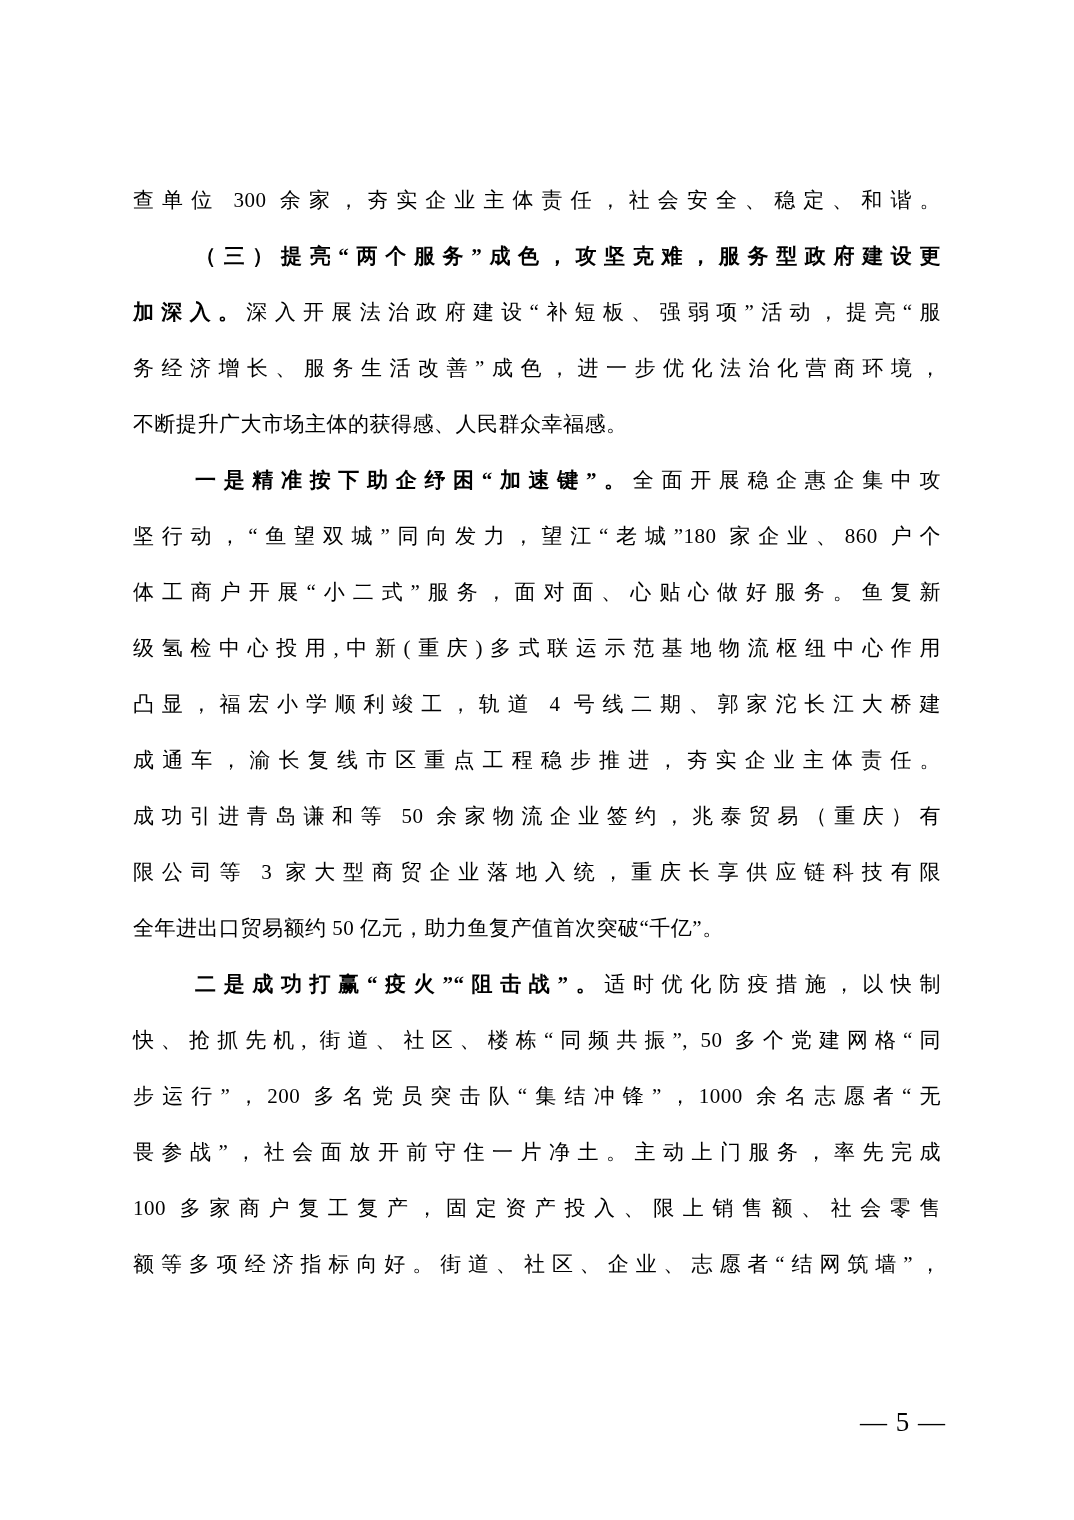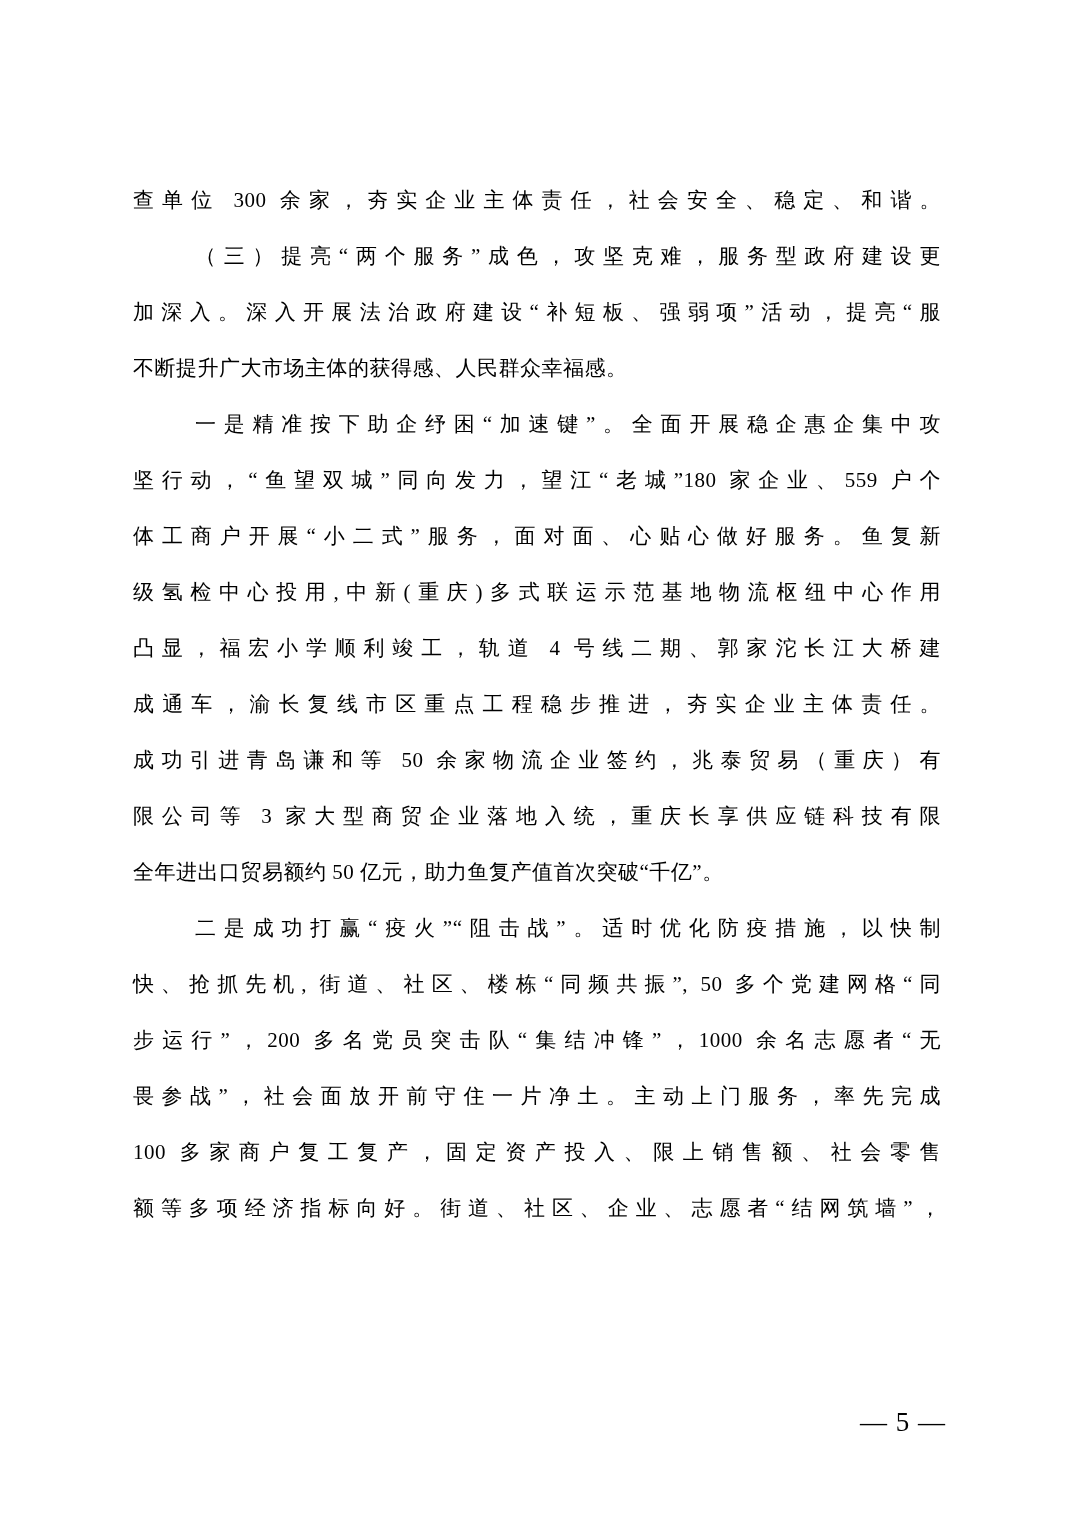--- a/index.html
+++ b/index.html
@@ -38,46 +38,47 @@
   .line.fill {
     text-align-last: justify;
   }
   .line.end {
     text-align-last: left;
   }
   .line.indent {
     text-indent: 62px;
   }
   .seg-bold {
-    font-weight: normal;
+    font-weight: bold;
   }
   .seg-kai {
-    font-weight: 400;
+    font-weight: 700;
   }
   .footer {
     position: absolute;
     top: 1402px;
     right: 128px;
     font-size: 27px;
     line-height: 40px;
     letter-spacing: 1px;
     text-align: right;
   }
 </style>
 </head>
 <body>
 
 <div class="page">
   <div class="content" id="doc-content">
       <div class="line fill"><span class="seg-normal">查单位 300 余家，夯实企业主体责任，社会安全、稳定、和谐。</span></div>
       <div class="line fill indent"><span class="seg-bold">（三）提亮“两个服务”成色，攻坚克难，服务型政府建设更</span></div>
       <div class="line fill"><span class="seg-bold">加深入。</span><span class="seg-normal">深入开展法治政府建设“补短板、强弱项”活动，提亮“服</span></div>
+      <div class="line fill"><span class="seg-normal">务经济增长、服务生活改善”成色，进一步优化法治化营商环境，</span></div>
       <div class="line end"><span class="seg-normal">不断提升广大市场主体的获得感、人民群众幸福感。</span></div>
       <div class="line fill indent"><span class="seg-kai">一是精准按下助企纾困“加速键”。</span><span class="seg-normal">全面开展稳企惠企集中攻</span></div>
-      <div class="line fill"><span class="seg-normal">坚行动，“鱼望双城”同向发力，望江“老城”180 家企业、559 户个</span></div>
+      <div class="line fill"><span class="seg-normal">坚行动，“鱼望双城”同向发力，望江“老城”180 家企业、860 户个</span></div>
       <div class="line fill"><span class="seg-normal">体工商户开展“小二式”服务，面对面、心贴心做好服务。鱼复新</span></div>
       <div class="line fill"><span class="seg-normal">级氢检中心投用,中新(重庆)多式联运示范基地物流枢纽中心作用</span></div>
       <div class="line fill"><span class="seg-normal">凸显，福宏小学顺利竣工，轨道 4 号线二期、郭家沱长江大桥建</span></div>
       <div class="line fill"><span class="seg-normal">成通车，渝长复线市区重点工程稳步推进，夯实企业主体责任。</span></div>
       <div class="line fill"><span class="seg-normal">成功引进青岛谦和等 50 余家物流企业签约，兆泰贸易（重庆）有</span></div>
       <div class="line fill"><span class="seg-normal">限公司等 3 家大型商贸企业落地入统，重庆长享供应链科技有限</span></div>
       <div class="line end"><span class="seg-normal">全年进出口贸易额约 50 亿元，助力鱼复产值首次突破“千亿”。</span></div>
       <div class="line fill indent"><span class="seg-kai">二是成功打赢“疫火”“阻击战”。</span><span class="seg-normal">适时优化防疫措施，以快制</span></div>
       <div class="line fill"><span class="seg-normal">快、抢抓先机, 街道、社区、楼栋“同频共振”, 50 多个党建网格“同</span></div>
       <div class="line fill"><span class="seg-normal">步运行”，200 多名党员突击队“集结冲锋”，1000 余名志愿者“无</span></div>

